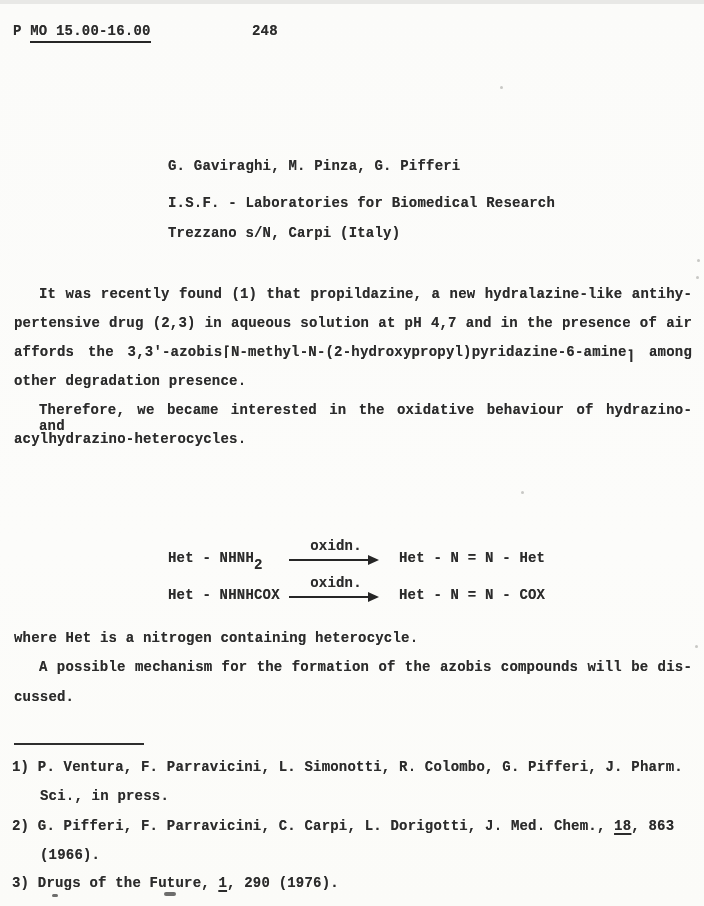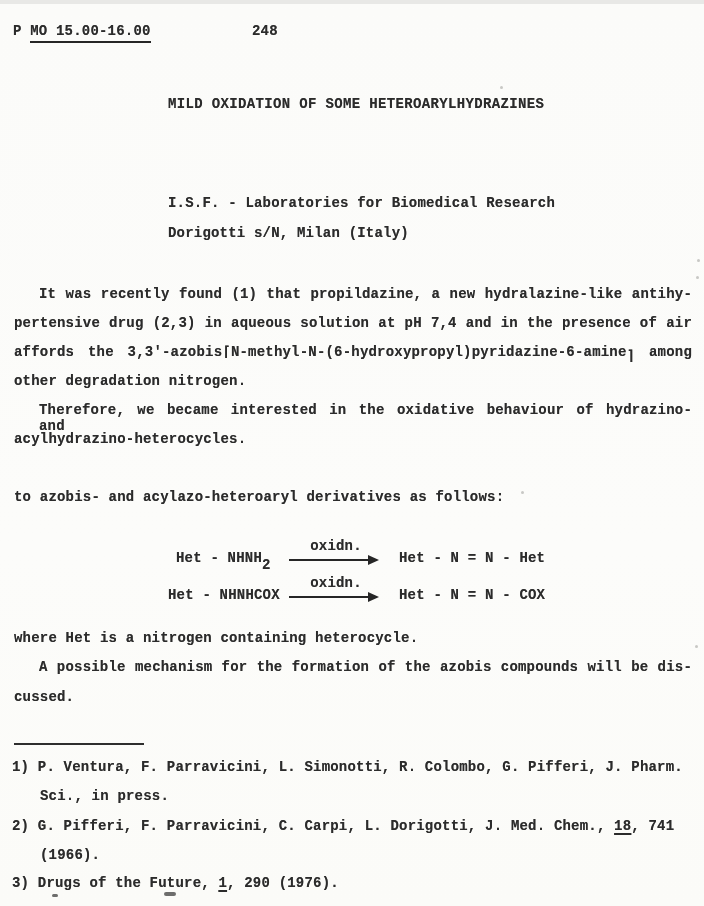--- a/index.html
+++ b/index.html
@@ -94,53 +94,52 @@
   }
 </style>
 </head>
 <body>
 
 <div class="page">
 
   <div class="ln" style="left:13px; top:19px;"><span>P </span><span class="uline">MO 15.00-16.00</span></div>
   <div class="ln" style="left:252px; top:19px;text-align:right;">248</div>
 
-  <div class="ln" style="left:168px; top:92px; letter-spacing:0.35px;">MILD OXIDATION OF SOME HETEROARYLHYDRAZINES</div>
+  <div class="ln" style="left:168px; top:154px;">G. Gaviraghi, M. Pinza, G. Pifferi</div>
   <div class="ln" style="left:168px; top:191px;">I.S.F. - Laboratories for Biomedical Research</div>
-  <div class="ln" style="left:168px; top:221px;">Dorigotti s/N, Milan (Italy)</div>
+  <div class="ln" style="left:168px; top:221px;">Trezzano s/N, Carpi (Italy)</div>
 
   <div class="ln jst ind" style="top:282px;">It was recently found (1) that propildazine, a new hydralazine-like antihy-</div>
-  <div class="ln jst" style="top:311px;">pertensive drug (2,3) in aqueous solution at pH 7,4 and in the presence of air</div>
-  <div class="ln jst" style="top:340px;"><span>affords the 3,3'-azobis</span><span>⌈</span><span>N-methyl-N-(6-hydroxypropyl)pyridazine-6-amine</span><span class="bk-close">⌉</span><span> among</span></div>
-  <div class="ln" style="left:14px; top:369px;">other degradation nitrogen.</div>
+  <div class="ln jst" style="top:311px;">pertensive drug (2,3) in aqueous solution at pH 4,7 and in the presence of air</div>
+  <div class="ln jst" style="top:340px;"><span>affords the 3,3'-azobis</span><span>⌈</span><span>N-methyl-N-(2-hydroxypropyl)pyridazine-6-amine</span><span class="bk-close">⌉</span><span> among</span></div>
+  <div class="ln" style="left:14px; top:369px;">other degradation presence.</div>
 
   <div class="ln jst ind" style="top:398px;">Therefore, we became interested in the oxidative behaviour of hydrazino- and</div>
   <div class="ln" style="left:14px; top:427px;">acylhydrazino-heterocycles.</div>
 
-  <div class="ln" style="left:14px; top:485px;">to azobis- and acylazo-heteroaryl derivatives as follows:</div>
 
   <div class="ln oxlabel" style="left:292px; top:534px;">oxidn.</div>
-  <div class="ln" style="left:176px; top:546px;"><span>Het - NHNH</span><span class="sub">2</span></div>
+  <div class="ln" style="left:168px; top:546px;"><span>Het - NHNH</span><span class="sub">2</span></div>
   <div class="arr" style="left:289px; top:555px;"></div>
   <div class="ln" style="left:399px; top:546px;">Het - N = N - Het</div>
 
   <div class="ln oxlabel" style="left:292px; top:571px;">oxidn.</div>
   <div class="ln" style="left:168px; top:583px;">Het - NHNHCOX</div>
   <div class="arr" style="left:289px; top:592px;"></div>
   <div class="ln" style="left:399px; top:583px;">Het - N = N - COX</div>
 
   <div class="ln" style="left:14px; top:626px;">where Het is a nitrogen containing heterocycle.</div>
   <div class="ln jst ind" style="top:655px;">A possible mechanism for the formation of the azobis compounds will be dis-</div>
   <div class="ln" style="left:14px; top:685px;">cussed.</div>
 
   <div class="sep" style="left:14px; top:739px; width:130px;"></div>
 
   <div class="ln" style="left:12px; top:755px;">1) P. Ventura, F. Parravicini, L. Simonotti, R. Colombo, G. Pifferi, J. Pharm.</div>
   <div class="ln" style="left:40px; top:784px;">Sci., in press.</div>
-  <div class="ln" style="left:12px; top:814px;"><span>2) G. Pifferi, F. Parravicini, C. Carpi, L. Dorigotti, J. Med. Chem., </span><span class="vol">18</span><span>, 741</span></div>
+  <div class="ln" style="left:12px; top:814px;"><span>2) G. Pifferi, F. Parravicini, C. Carpi, L. Dorigotti, J. Med. Chem., </span><span class="vol">18</span><span>, 863</span></div>
   <div class="ln" style="left:40px; top:843px;">(1966).</div>
   <div class="ln" style="left:12px; top:871px;"><span>3) Drugs of the Future, </span><span class="vol">1</span><span>, 290 (1976).</span></div>
 
   <div class="speck" style="left:500px; top:82px; width:3px; height:3px;"></div>
   <div class="speck" style="left:697px; top:255px; width:3px; height:3px;"></div>
   <div class="speck" style="left:696px; top:272px; width:3px; height:3px;"></div>
   <div class="speck" style="left:521px; top:487px; width:3px; height:3px;"></div>
   <div class="speck" style="left:695px; top:641px; width:3px; height:3px;"></div>
   <div class="smudge" style="left:52px; top:890px; width:6px; height:3px;"></div>
   <div class="smudge" style="left:164px; top:888px; width:12px; height:4px;"></div>

